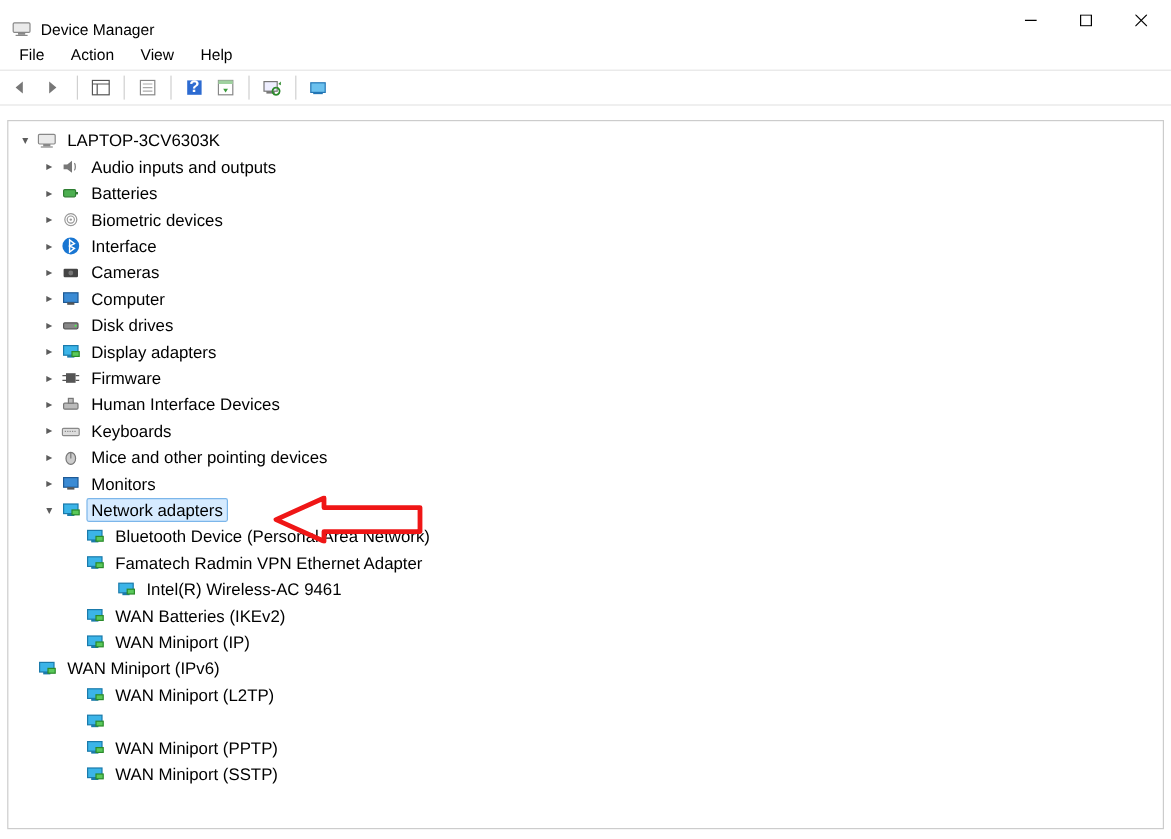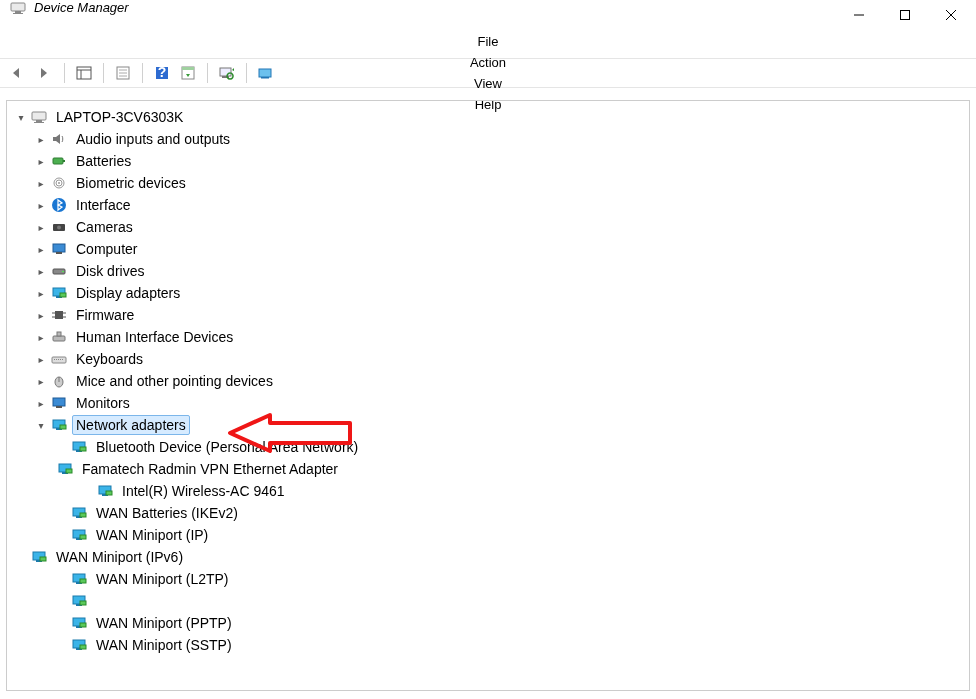--- a/index.html
+++ b/index.html
@@ -1,26 +1,26 @@
 <!DOCTYPE html>
 <html><head>
 <meta charset="utf-8">
 <style>
   * { box-sizing: border-box; margin: 0; padding: 0; font-family: "Segoe UI", Tahoma, sans-serif; font-size: 14px; }
   body { background: #fff; width: 976px; height: 699px; overflow: hidden; position: relative; }
 
   
-  .titlebar { height: 32px; display: flex; align-items: flex-start; padding: 0 2px 0 10px; font-style: italic; }
+  .titlebar { height: 32px; display: flex; align-items: flex-end; padding: 0 2px 0 10px; }
   .titlebar .app-ico { width: 16px; height: 16px; margin-right: 8px; display:inline-flex; align-items:center; justify-content:center;}
   .titlebar .title { flex: 1; font-size: 13px; color: #000; }
   .winbtn { width: 46px; height: 30px; display: flex; align-items: center; justify-content: center; }
   .winbtn svg { stroke: #000; stroke-width: 1; fill: none; }
 
   
-  .menubar { height: 26px; display: flex; align-items: center; padding: 0 6px; gap: 2px; flex-direction: column; }
+  .menubar { height: 26px; display: flex; align-items: center; padding: 0 6px; gap: 2px; }
   .menuitem { padding: 2px 10px; font-size: 13px; color: #000; border-radius:2px;}
 
   
   .toolbar { height: 30px; border-top:1px solid #e5e5e5; border-bottom:1px solid #e5e5e5; display:flex; align-items:center; padding:0 6px; gap:0px; }
   .tbtn { width: 26px; height: 26px; display:flex; align-items:center; justify-content:center; border-radius:2px;}
   .tsep { width:1px; height:20px; background:#d0d0d0; margin:0 6px;}
 
   
   .tree-wrap { position:absolute; left:6px; right:6px; top:100px; bottom:8px; border:1px solid #ccc; }
   .tree { position:absolute; inset:1px; overflow-y:auto; padding:4px 0; }
@@ -318,21 +318,21 @@
       <span class="twisty empty">▸</span>
       <span class="ico">
           <svg width="16" height="16" viewBox="0 0 16 16">
             <rect x="2" y="3" width="12" height="8" fill="#3bb4e8" stroke="#1a7aab"></rect>
             <rect x="5" y="11" width="6" height="2" fill="#1a7aab"></rect>
             <rect x="9" y="8" width="6" height="4" fill="#5ac95a" stroke="#2a8a2a"></rect>
           </svg>
         </span>
       <span class="lbl">Bluetooth Device (Personal Area Network)</span>
     </div>
-    <div class="row" style="padding-left:32px">
+    <div class="row" style="padding-left:46px">
       <span class="twisty empty">▸</span>
       <span class="ico">
           <svg width="16" height="16" viewBox="0 0 16 16">
             <rect x="2" y="3" width="12" height="8" fill="#3bb4e8" stroke="#1a7aab"></rect>
             <rect x="5" y="11" width="6" height="2" fill="#1a7aab"></rect>
             <rect x="9" y="8" width="6" height="4" fill="#5ac95a" stroke="#2a8a2a"></rect>
           </svg>
         </span>
       <span class="lbl">Famatech Radmin VPN Ethernet Adapter</span>
     </div>

